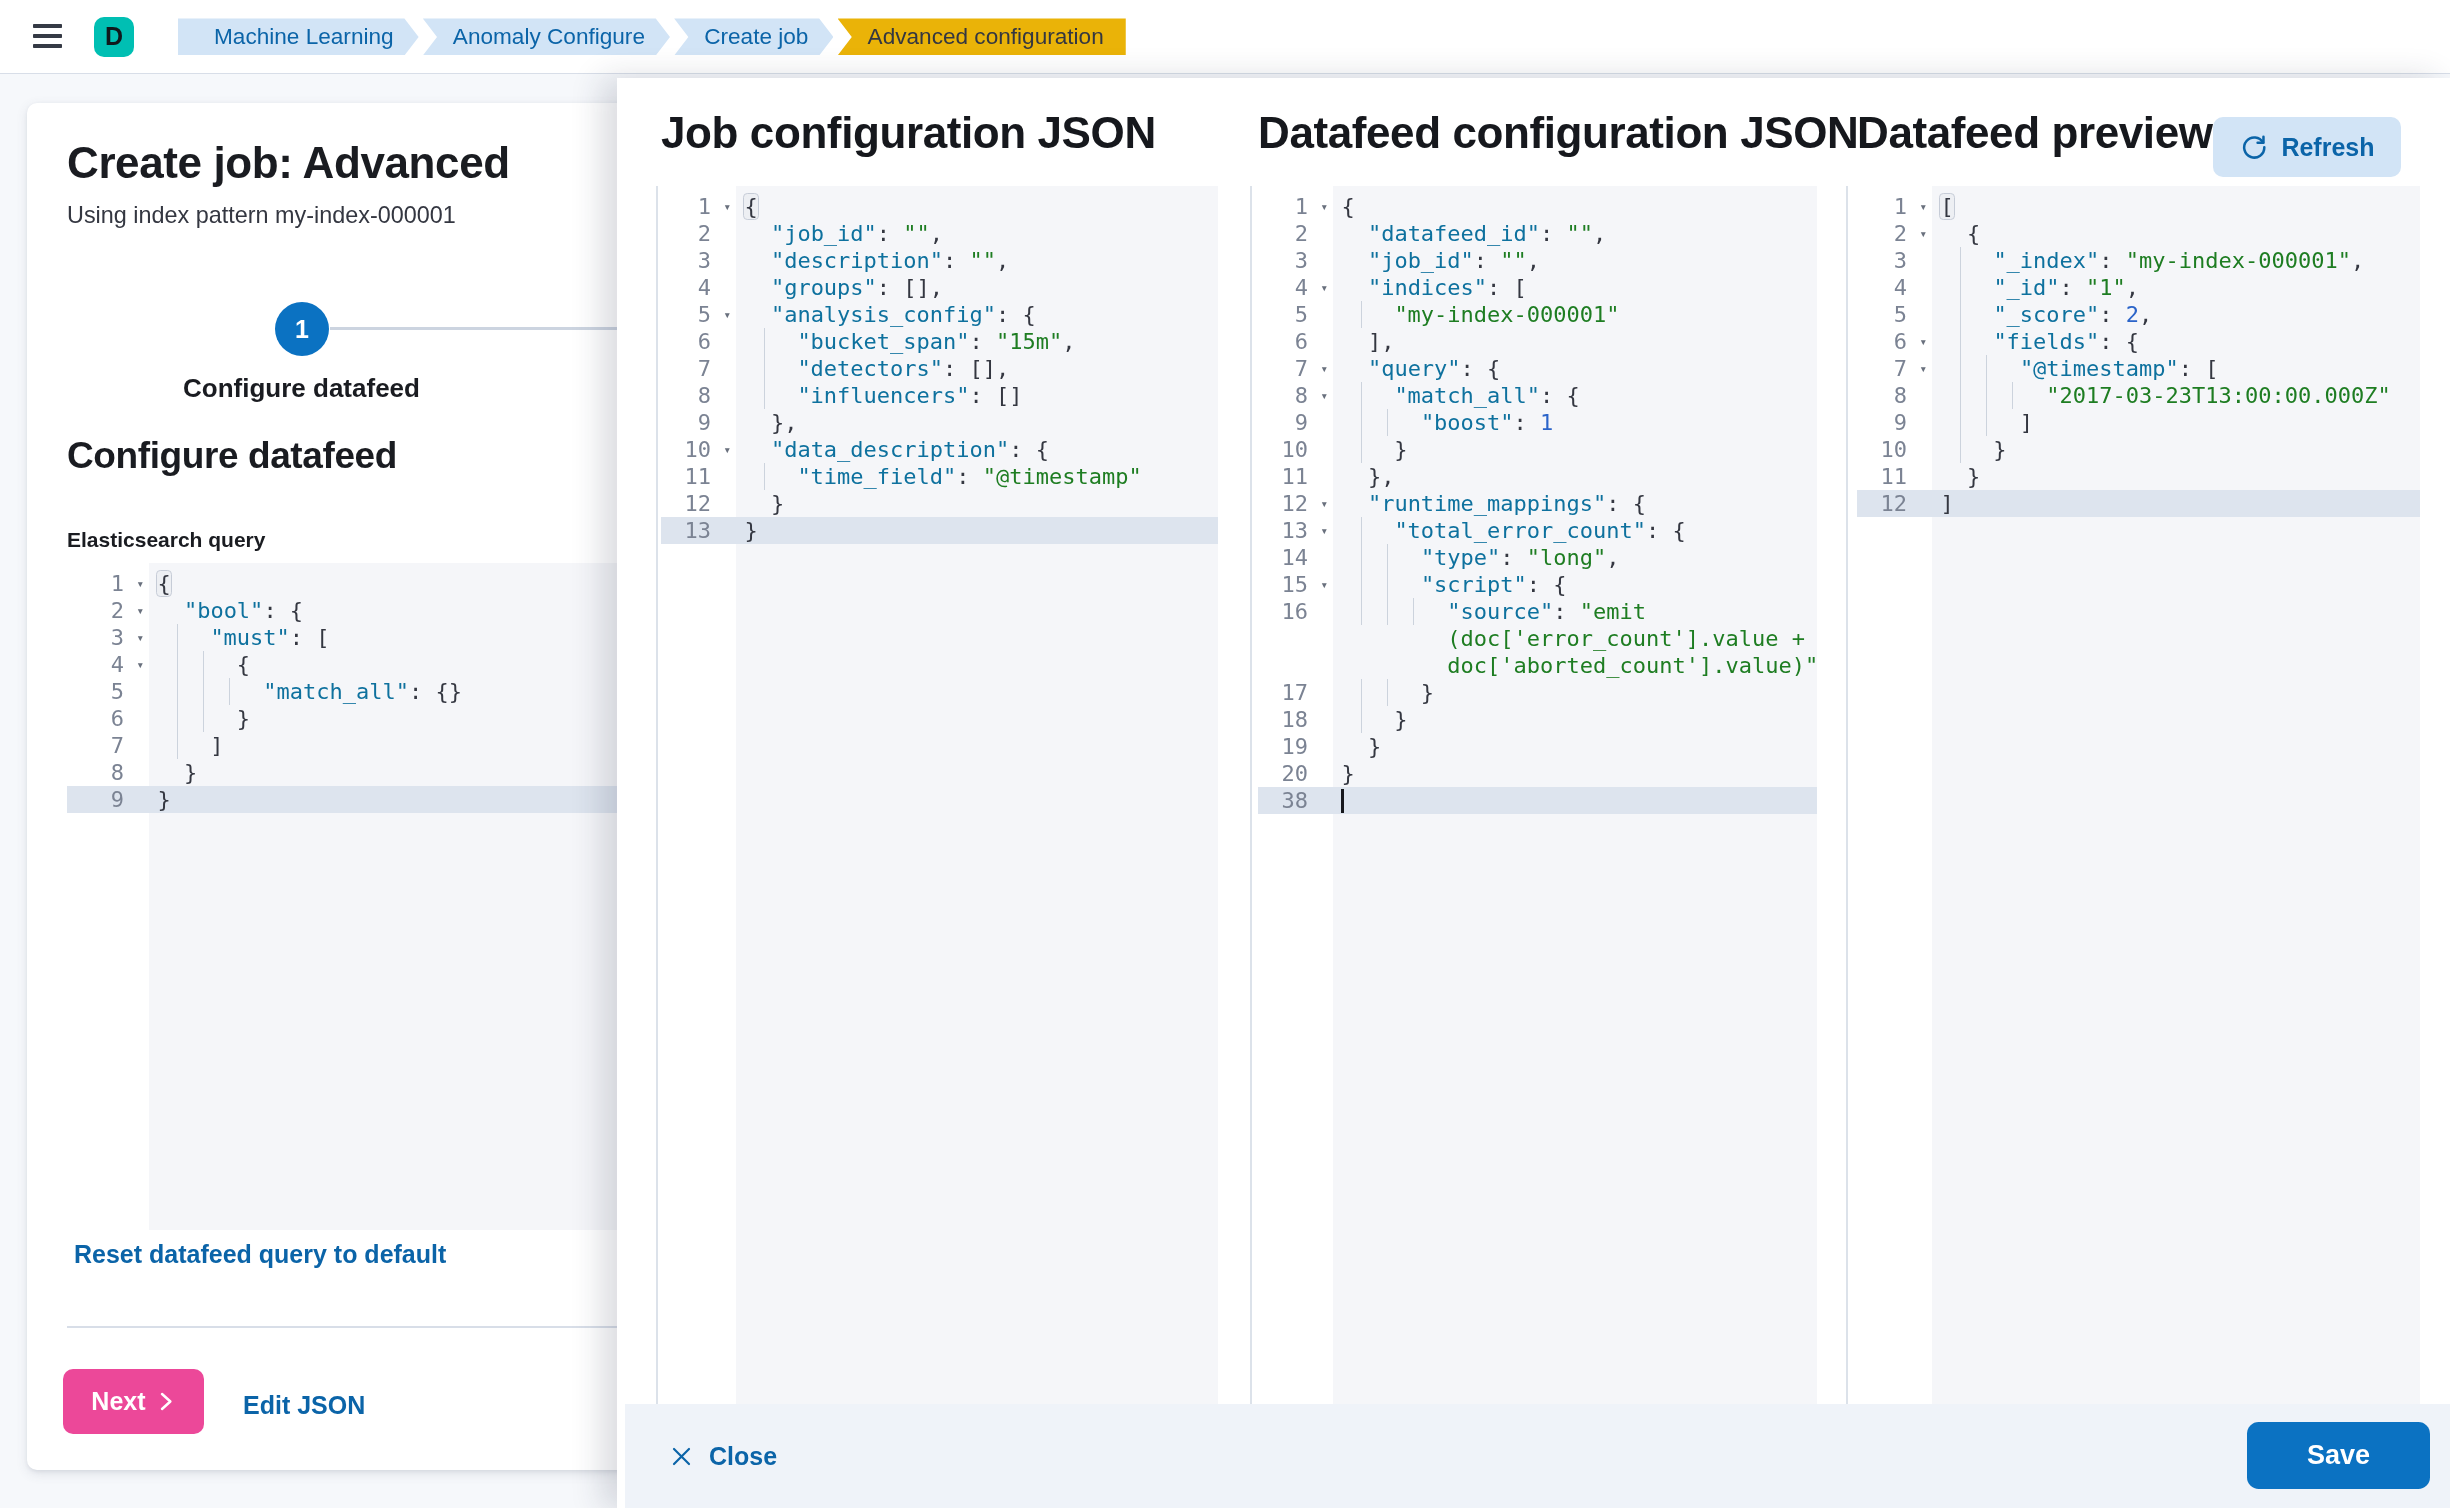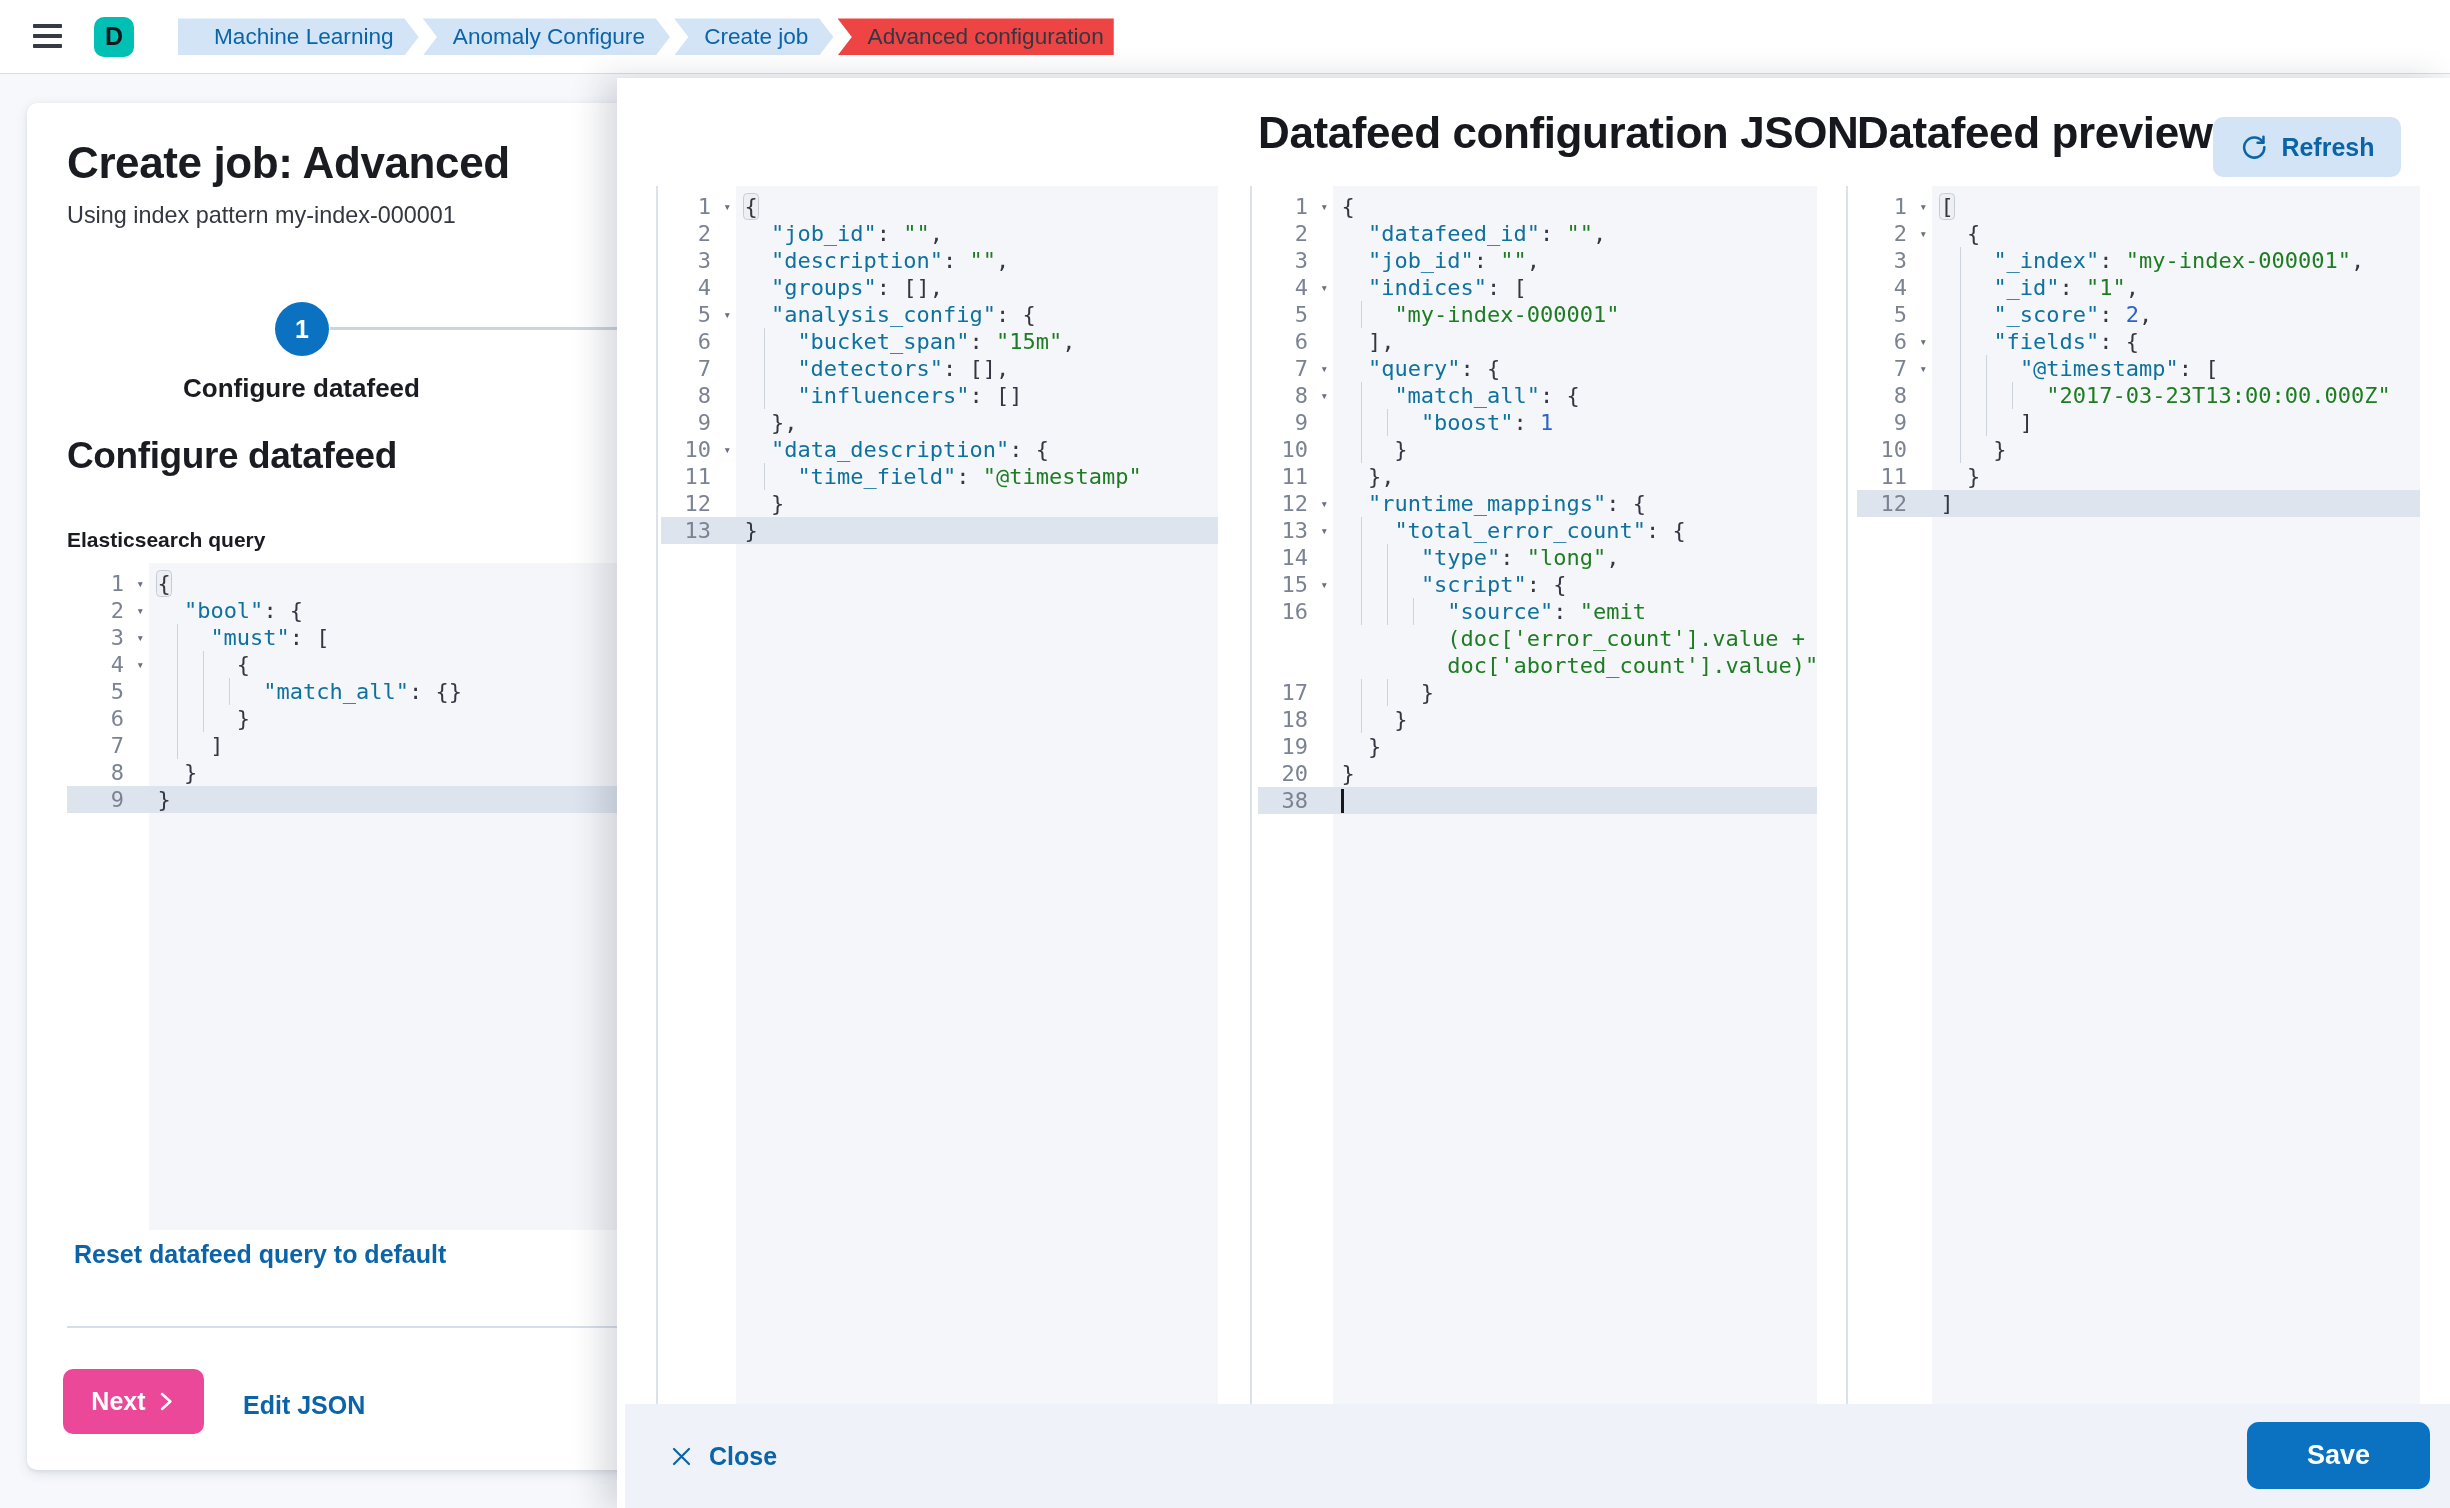--- a/index.html
+++ b/index.html
@@ -8,21 +8,21 @@
 
   
   .header{position:absolute;left:0;top:0;width:2450px;height:74px;background:#fff;border-bottom:1.7px solid #d8dee8;box-sizing:border-box;}
   .hamburger{position:absolute;left:33px;top:24px;width:28.5px;height:25px;cursor:pointer;}
   .hamburger i{display:block;height:4.2px;background:#353a45;border-radius:0.8px;margin-bottom:5.9px;}
   .space-badge{position:absolute;left:94px;top:16.7px;width:40px;height:40px;border-radius:10px;background:#00bfb3;color:#10181c;font-size:25px;font-weight:700;display:flex;align-items:center;justify-content:center;}
   .crumbs{position:absolute;left:178px;top:18.4px;height:37px;display:flex;gap:4.2px;}
   .crumb{height:37px;display:flex;align-items:center;font-size:22.6px;font-weight:500;color:#0b64a8;background:#d2e4f6;padding:0 25px 0 30px;cursor:pointer;
     clip-path:polygon(0 0,calc(100% - 14.2px) 0,100% 50%,calc(100% - 14.2px) 100%,0 100%,14.2px 50%);}
   .crumb.first{padding-left:36px;clip-path:polygon(0 0,calc(100% - 14.2px) 0,100% 50%,calc(100% - 14.2px) 100%,0 100%);}
-  .crumb.current{background:#ef4444;color:#343741;cursor:default;clip-path:polygon(0 0,100% 0,100% 100%,0 100%,14.2px 50%);padding-right:10px;}
+  .crumb.current{background:#eab308;color:#343741;cursor:default;clip-path:polygon(0 0,100% 0,100% 100%,0 100%,14.2px 50%);padding-right:22px;}
 
   
   .card{position:absolute;left:27px;top:103px;width:1181px;height:1367px;background:#fff;border-radius:10px;box-shadow:0 3.3px 11.7px rgba(65,78,101,.12),0 1.7px 3.3px rgba(65,78,101,.08);}
   .page-title{position:absolute;left:40px;top:35px;font-size:44px;font-weight:700;letter-spacing:-0.4px;color:#1a1c21;}
   .page-sub{position:absolute;left:40px;top:99px;font-size:23.4px;color:#343741;}
   .step-circle{position:absolute;left:248px;top:199px;width:54px;height:54px;border-radius:50%;background:#0b72c2;color:#fff;font-size:25px;font-weight:600;display:flex;align-items:center;justify-content:center;}
   .step-line{position:absolute;left:303px;top:224px;width:288px;height:3.3px;background:#ccd4e0;}
   .step-label{position:absolute;left:149px;top:270px;width:251px;text-align:center;font-size:26px;font-weight:600;color:#1a1c21;}
   .section-heading{position:absolute;left:40px;top:332px;font-size:37px;font-weight:700;letter-spacing:-0.4px;}
   .es-label{position:absolute;left:40px;top:425px;font-size:21px;font-weight:700;}
@@ -131,20 +131,21 @@
       </span>
     </div>
     <div class="edit-json-link">Edit JSON</div>
   </div>
 
   <div class="flyout">
     <div class="v-div" style="left:39px"></div>
     <div class="v-div" style="left:633px"></div>
     <div class="v-div" style="left:1229px"></div>
 
+    <div class="col-title" style="left:44px">Job configuration JSON</div>
     <div class="col-title" style="left:641px">Datafeed configuration JSON</div>
     <div class="col-title" style="left:1240px">Datafeed preview</div>
 
     <div class="refresh-btn">
       <span>
         <svg width="28.5" height="28.5" viewBox="0 0 34 34">
           <path d="M27.5 11.5 A12 12 0 1 0 29 17" fill="none" stroke="#0b64a8" stroke-width="3" stroke-linecap="round"></path>
           <path d="M28 4.5 L28 11.5 L21 11.5" fill="none" stroke="#0b64a8" stroke-width="3" stroke-linecap="round" stroke-linejoin="round"></path>
         </svg>
       </span>

